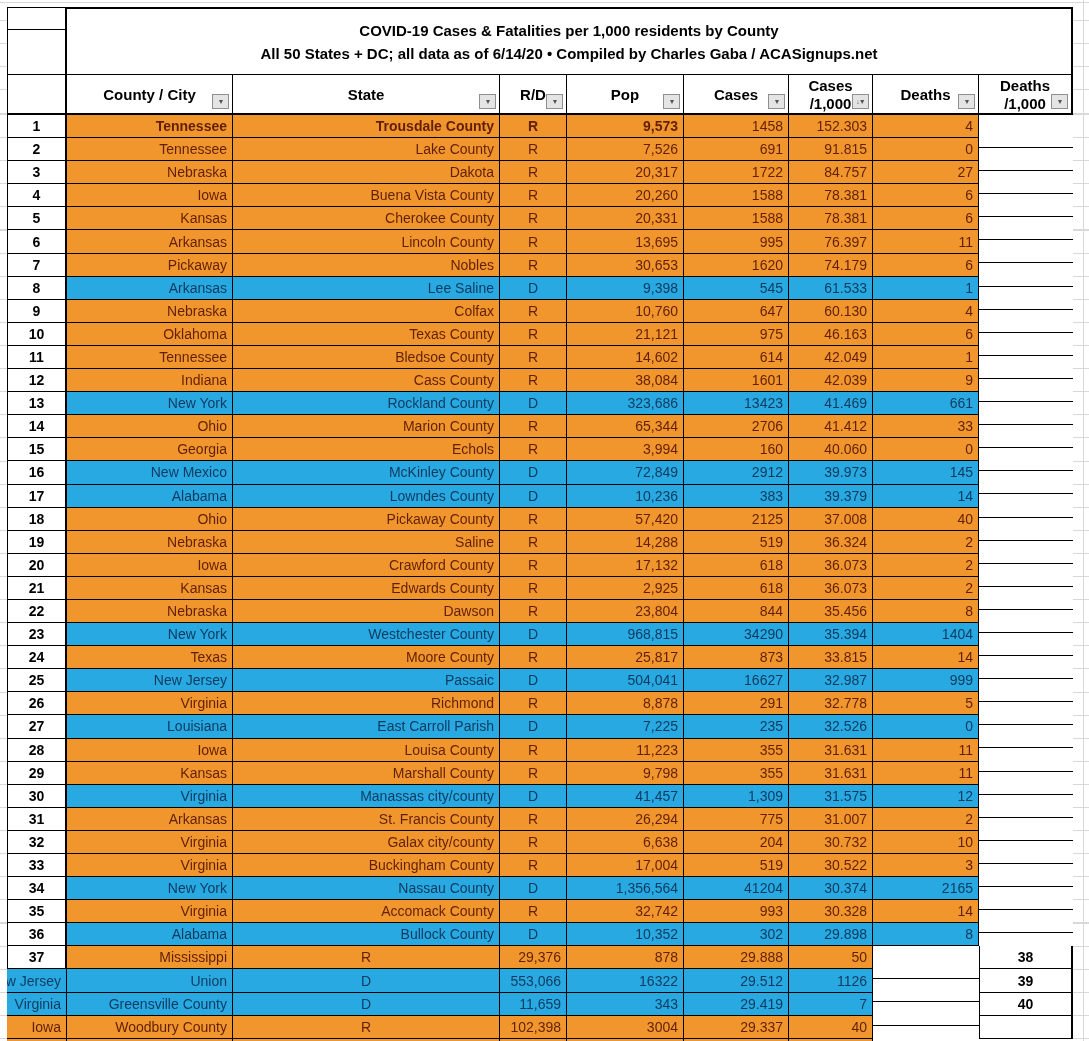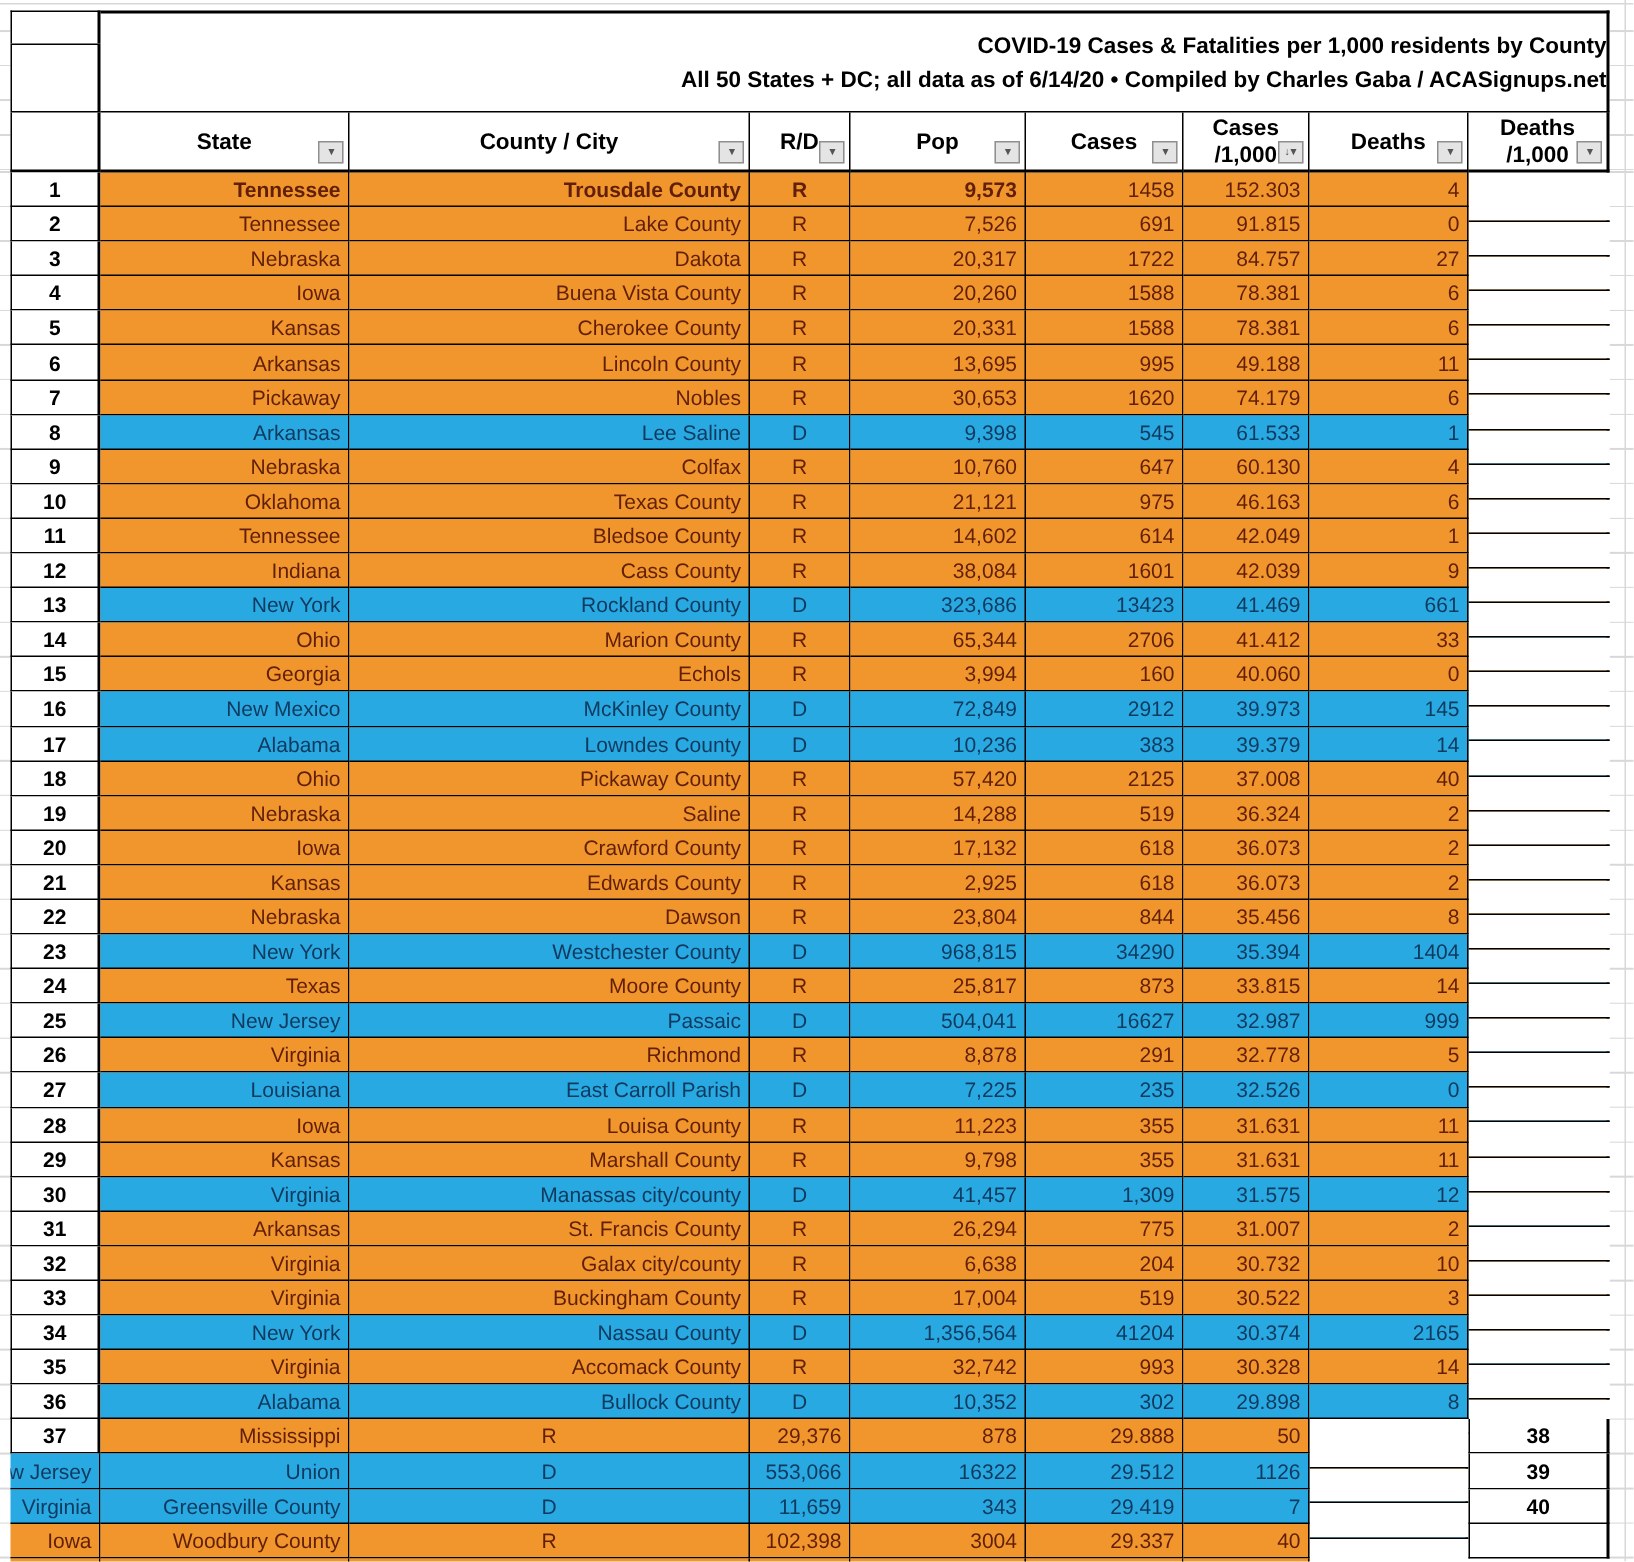--- a/index.html
+++ b/index.html
@@ -24,21 +24,21 @@
     grid-auto-rows:23.1px;
     background:#fff;
   }
   .cell{box-sizing:border-box;display:flex;align-items:center;
     border-right:1px solid #000;border-bottom:1px solid #000;
     font-size:14px;line-height:1;white-space:nowrap;overflow:hidden;}
   .corner1{grid-column:1;grid-row:1;box-sizing:border-box;border:1px solid #000;border-right:2px solid #000;border-bottom:none;}
   .corner2{grid-column:1;grid-row:2;box-sizing:border-box;border:1px solid #000;border-right:2px solid #000;border-top:1px solid #000;}
   .titlecell{grid-column:2/10;grid-row:1/3;box-sizing:border-box;
     border-top:2px solid #000;border-right:2px solid #000;border-bottom:1px solid #000;
-    display:flex;flex-direction:column;align-items:flex-end;justify-content:center;
+    display:flex;flex-direction:column;align-items:center;justify-content:center;
     font-weight:bold;font-size:15px;color:#000;gap:6px;}
   .numheader{grid-column:1;grid-row:3;box-sizing:border-box;
     border-left:1px solid #000;border-right:2px solid #000;border-bottom:2px solid #000;}
   .colheader{box-sizing:border-box;position:relative;
     border-right:1px solid #000;border-bottom:2px solid #000;
     display:flex;flex-direction:column;align-items:center;justify-content:center;
     font-weight:bold;font-size:15px;color:#000;gap:1px;}
   .colheader.last{border-right:2px solid #000;}
   .fbtn{position:absolute;right:3px;bottom:4px;width:17px;height:15px;
     background:#e4e4e4;border:1px solid #8f8f8f;box-sizing:border-box;
@@ -66,27 +66,27 @@
   <div class="corner2"></div>
 
   <div class="titlecell">
     <div>COVID-19 Cases &amp; Fatalities per 1,000 residents by County</div>
     <div>All 50 States + DC; all data as of 6/14/20  • Compiled by Charles Gaba / ACASignups.net</div>
   </div>
 
   <div class="numheader"></div>
 
   <div class="colheader">
+    <div>County / City</div>
+    <div class="fbtn">
+        <span>▼</span>
+      </div>
+  </div>
+  <div class="colheader">
     <div>State</div>
-    <div class="fbtn">
-        <span>▼</span>
-      </div>
-  </div>
-  <div class="colheader">
-    <div>County / City</div>
     <div class="fbtn">
         <span>▼</span>
       </div>
   </div>
   <div class="colheader">
     <div>R/D</div>
     <div class="fbtn">
         <span>▼</span>
       </div>
   </div>
@@ -168,21 +168,21 @@
     <div class="cell right p-R">1588</div>
     <div class="cell right p-R">78.381</div>
     <div class="cell right p-R">6</div>
     <div class="cell right lastcol p-R">0.296</div>
     <div class="cell numcell center">6</div>
     <div class="cell right p-R">Arkansas</div>
     <div class="cell right p-R">Lincoln County</div>
     <div class="cell center p-R">R</div>
     <div class="cell right p-R">13,695</div>
     <div class="cell right p-R">995</div>
-    <div class="cell right p-R">49.188</div>
+    <div class="cell right p-R">76.397</div>
     <div class="cell right p-R">11</div>
     <div class="cell right lastcol p-R">0.845</div>
     <div class="cell numcell center">7</div>
     <div class="cell right p-R">Pickaway</div>
     <div class="cell right p-R">Nobles</div>
     <div class="cell center p-R">R</div>
     <div class="cell right p-R">30,653</div>
     <div class="cell right p-R">1620</div>
     <div class="cell right p-R">74.179</div>
     <div class="cell right p-R">6</div>

